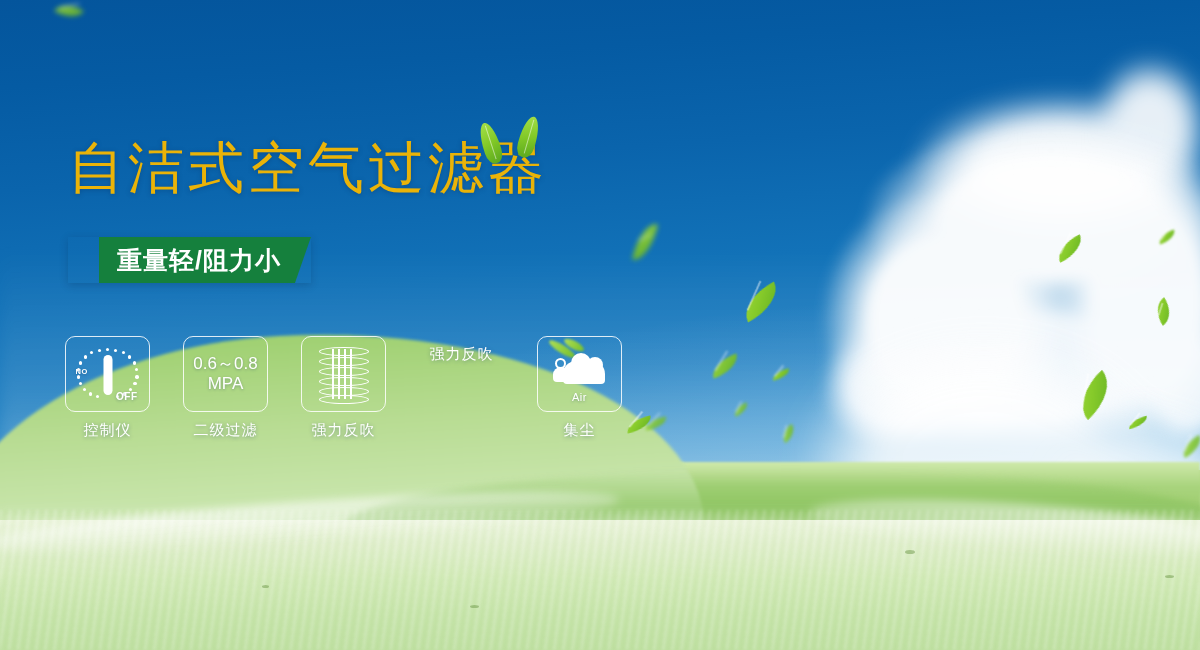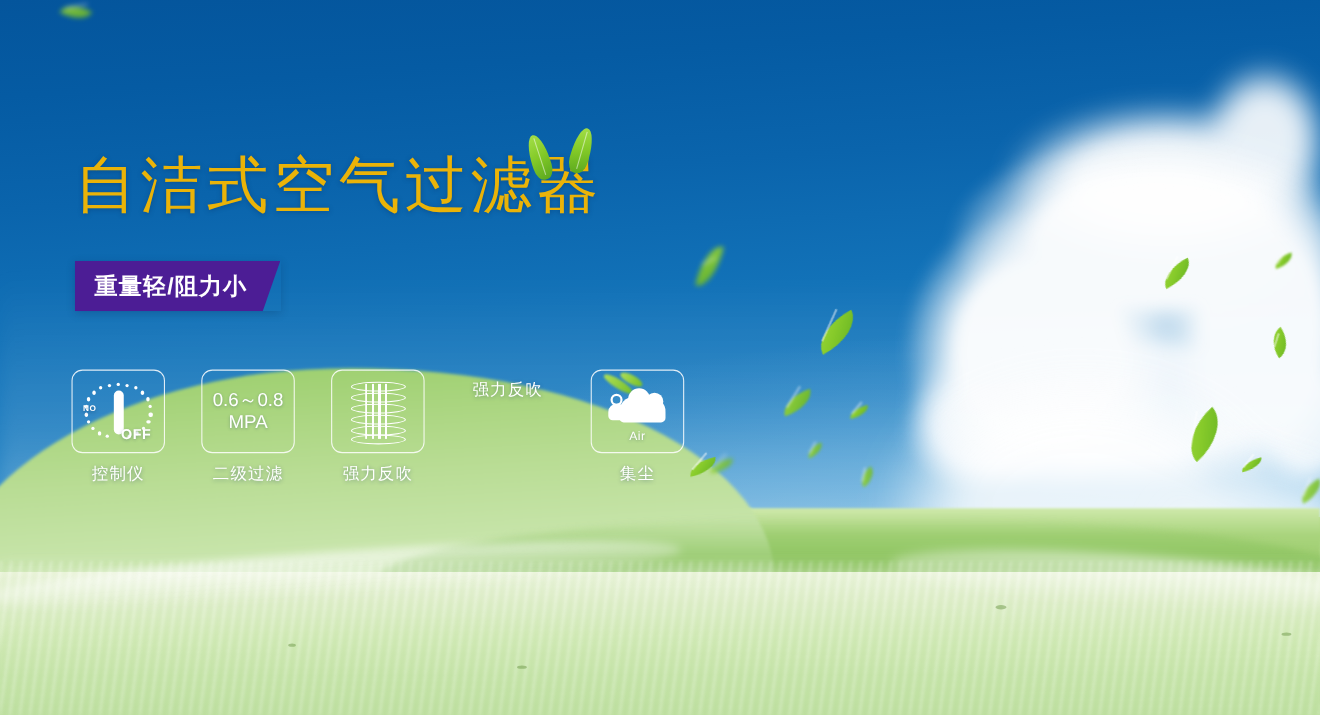--- a/index.html
+++ b/index.html
@@ -210,27 +210,28 @@
     width:1.2px; height:82%; background:rgba(255,255,255,0.5); transform:translateX(-50%);
   }
 
   
   .subtitle-bar {
     position:absolute; left:68px; top:237px;
     height:46px; display:flex; align-items:stretch;
     box-shadow:0 2px 8px rgba(0,30,70,0.22);
   }
   .sub-left {
-    background:#4c1d95;
+    background:#15803d;
     color:#ffffff;
     display:flex; align-items:center;
     padding:0 20px 0 18px;
-    font-size:21px; letter-spacing:1px; font-weight:700;
+    font-size:25px; letter-spacing:1px; font-weight:700;
     clip-path:polygon(0 0, 100% 0, calc(100% - 16px) 100%, 0 100%);
     padding-right:30px;
+    margin-left:31px;
   }
   .sub-right {
     background:#f4f7fb;
     color:#12529e;
     display:flex; align-items:center;
     padding:0 18px 0 14px;
     font-size:21px; letter-spacing:1px; font-weight:700;
     margin-left:-14px;
     clip-path:polygon(16px 0, 100% 0, 100% 100%, 0 100%);
     padding-left:28px;
@@ -261,21 +262,21 @@
   }
 
   
   .dial { position:relative; width:64px; height:60px; }
   .dial .dot { position:absolute; width:3.4px; height:3.4px; border-radius:50%; background:#fff; }
   .dial .needle {
     position:absolute; left:50%; top:11px; transform:translateX(-50%);
     width:9px; height:40px; border-radius:5px; background:#fff;
   }
   .dial .no  { position:absolute; left:0px;  top:23px; font-size:7.5px; font-weight:700; letter-spacing:0.5px; }
-  .dial .off { position:absolute; right:2px; bottom:2px; font-size:13px; font-weight:700; letter-spacing:0.5px; }
+  .dial .off { position:absolute; right:2px; bottom:2px; font-size:10px; font-weight:700; letter-spacing:0.5px; }
 
   
   .filterstack { position:relative; width:56px; height:58px; }
   .filterstack .disc {
     position:absolute; left:50%; transform:translateX(-50%);
     width:50px; height:9px; border-radius:50%;
     border:1.6px solid #fff;
   }
   .filterstack .bars {
     position:absolute; left:50%; top:4px; transform:translateX(-50%);

